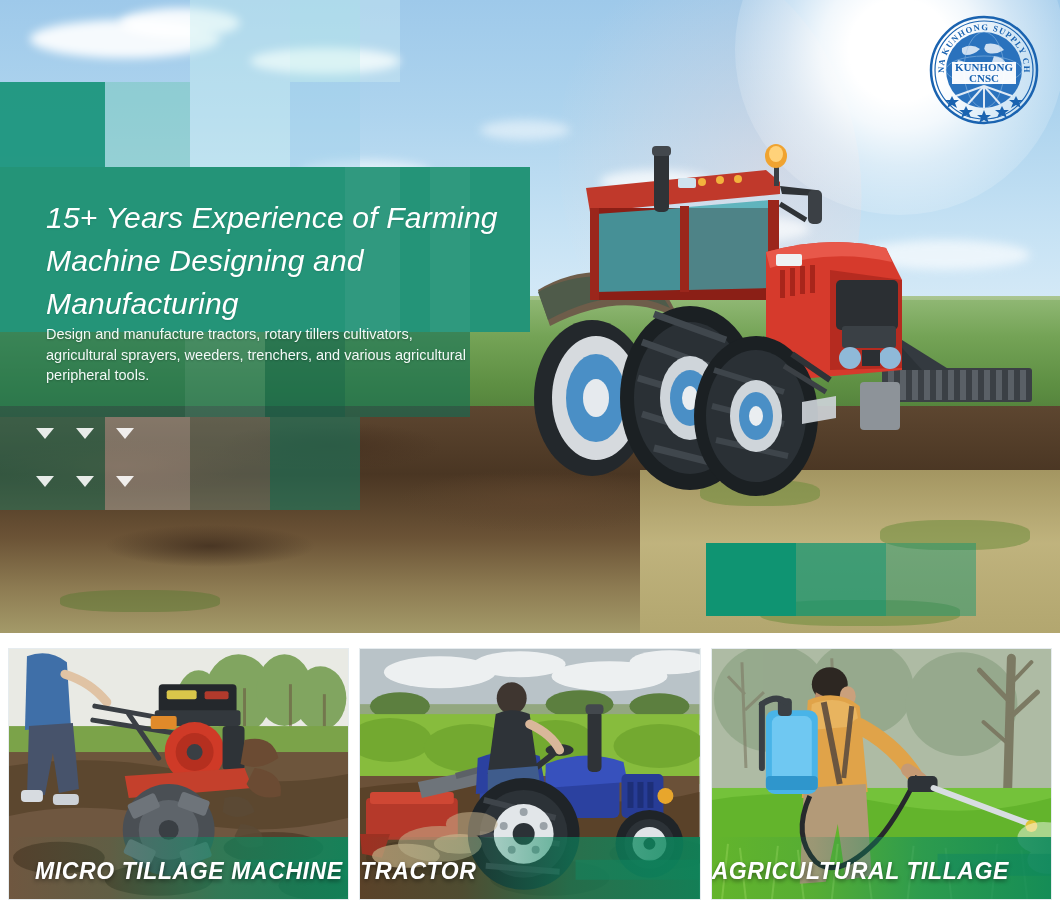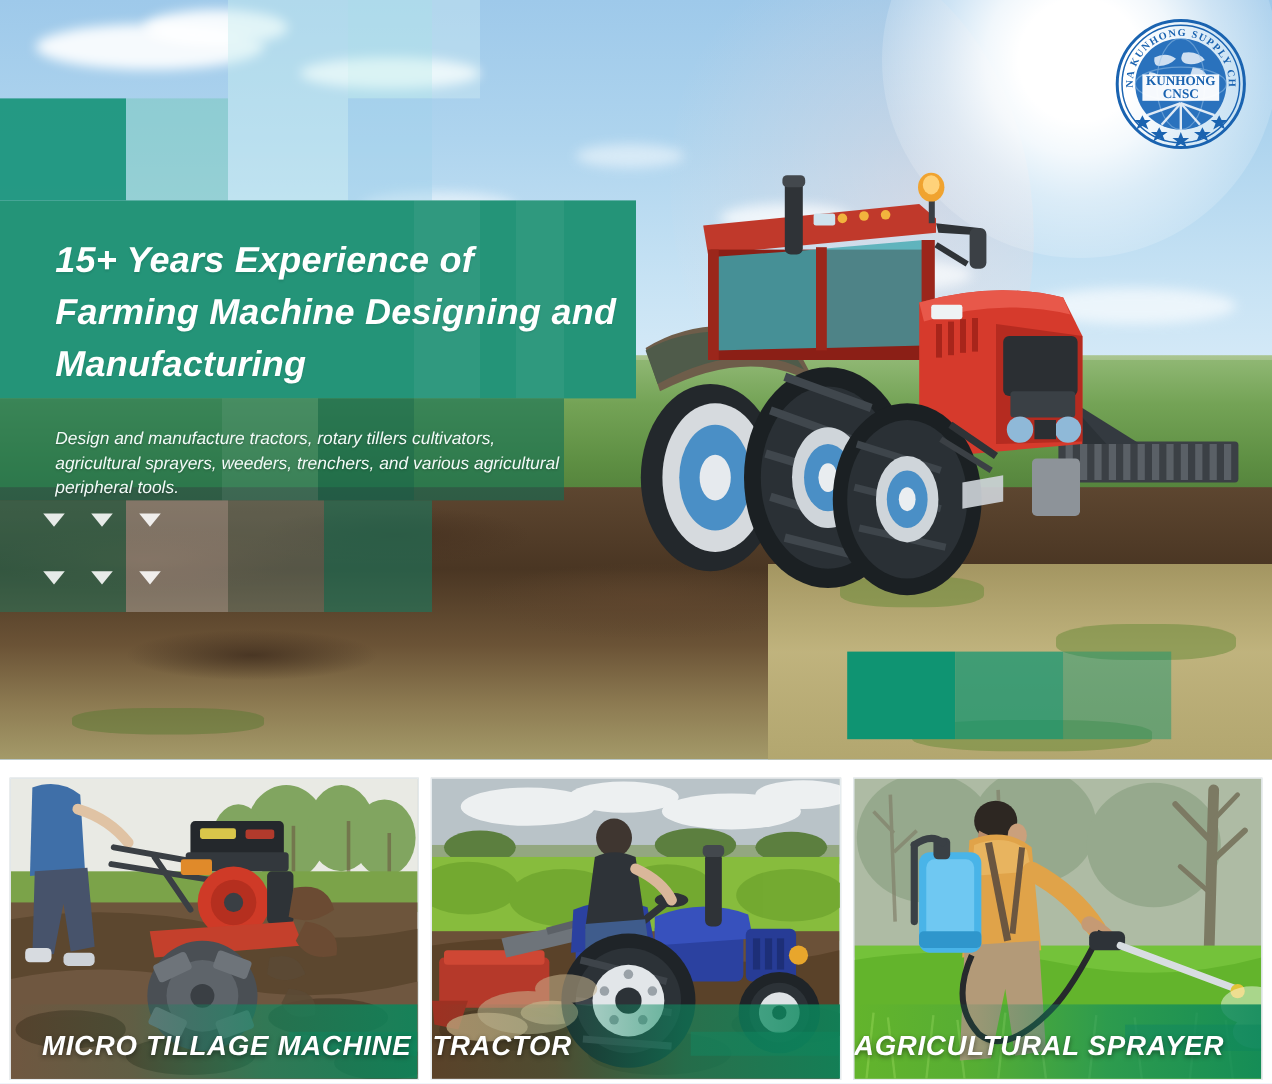--- a/index.html
+++ b/index.html
@@ -91,35 +91,35 @@
   
   .panel {
     position:absolute; left:0; top:167px; width:530px; height:165px;
     background:#249478;
   }
   .panel-shade-a { position:absolute; left:345px; top:167px; width:55px; height:165px; background:rgba(255,255,255,.055); }
   .panel-shade-b { position:absolute; left:430px; top:167px; width:40px; height:165px; background:rgba(255,255,255,.05); }
 
   .headline {
     position:absolute; left:46px; top:196px; width:470px;
-    color:#ffffff; font-weight:bold; font-style:italic;
+    color:#ffffff; font-weight:normal; font-style:italic;
     font-size:30px; line-height:43px; letter-spacing:.2px;
     text-shadow:0 1px 2px rgba(0,0,0,.10);
   }
 
   
   .subband {
     position:absolute; left:0; top:332px; width:470px; height:85px;
     background:rgba(16,110,86,.58);
   }
   .subband-a { position:absolute; left:185px; top:332px; width:80px; height:85px; background:rgba(255,255,255,.07); }
   .subband-b { position:absolute; left:265px; top:332px; width:80px; height:85px; background:rgba(10,90,70,.30); }
   .subtitle {
-    position:absolute; left:46px; top:356px; width:420px;
-    color:#f2faf7; font-style:italic; font-size:14.5px; line-height:20.5px;
+    position:absolute; left:46px; top:324px; width:420px;
+    color:#f2faf7; font-size:14.5px; line-height:20.5px;
     text-shadow:0 1px 2px rgba(0,0,0,.25);
   }
 
   
   .arrowbg  { position:absolute; left:0;   top:417px; width:105px; height:93px; background:rgba(22,130,105,.42); }
   .arrowbg2 { position:absolute; left:105px;top:417px; width:85px;  height:93px; background:rgba(232,240,238,.30); }
   .arrowbg3 { position:absolute; left:190px;top:417px; width:80px;  height:93px; background:rgba(120,170,160,.28); }
   .arrowbg4 { position:absolute; left:270px;top:417px; width:90px;  height:93px; background:rgba(20,125,100,.55); }
   .arrows { position:absolute; left:36px; top:428px; width:110px; height:72px; }
   .arrow {
@@ -640,15 +640,15 @@
         <circle cx="320" cy="178" r="6" fill="#e0c438"></circle>
       </g>
 
       <g fill="#ffffff" opacity=".45">
         <ellipse cx="332" cy="190" rx="26" ry="16"></ellipse>
         <ellipse cx="336" cy="212" rx="20" ry="14"></ellipse>
       </g>
       <rect x="226" y="206" width="114" height="22" fill="#1d7e5e" opacity=".5"></rect>
     </svg>
     <div class="cap-band right"></div>
-    <div class="caption right">AGRICULTURAL SPRAYER</div>
+    <div class="caption right">AGRICULTURAL TILLAGE</div>
   </div>
 </div>
 
 </body></html>

